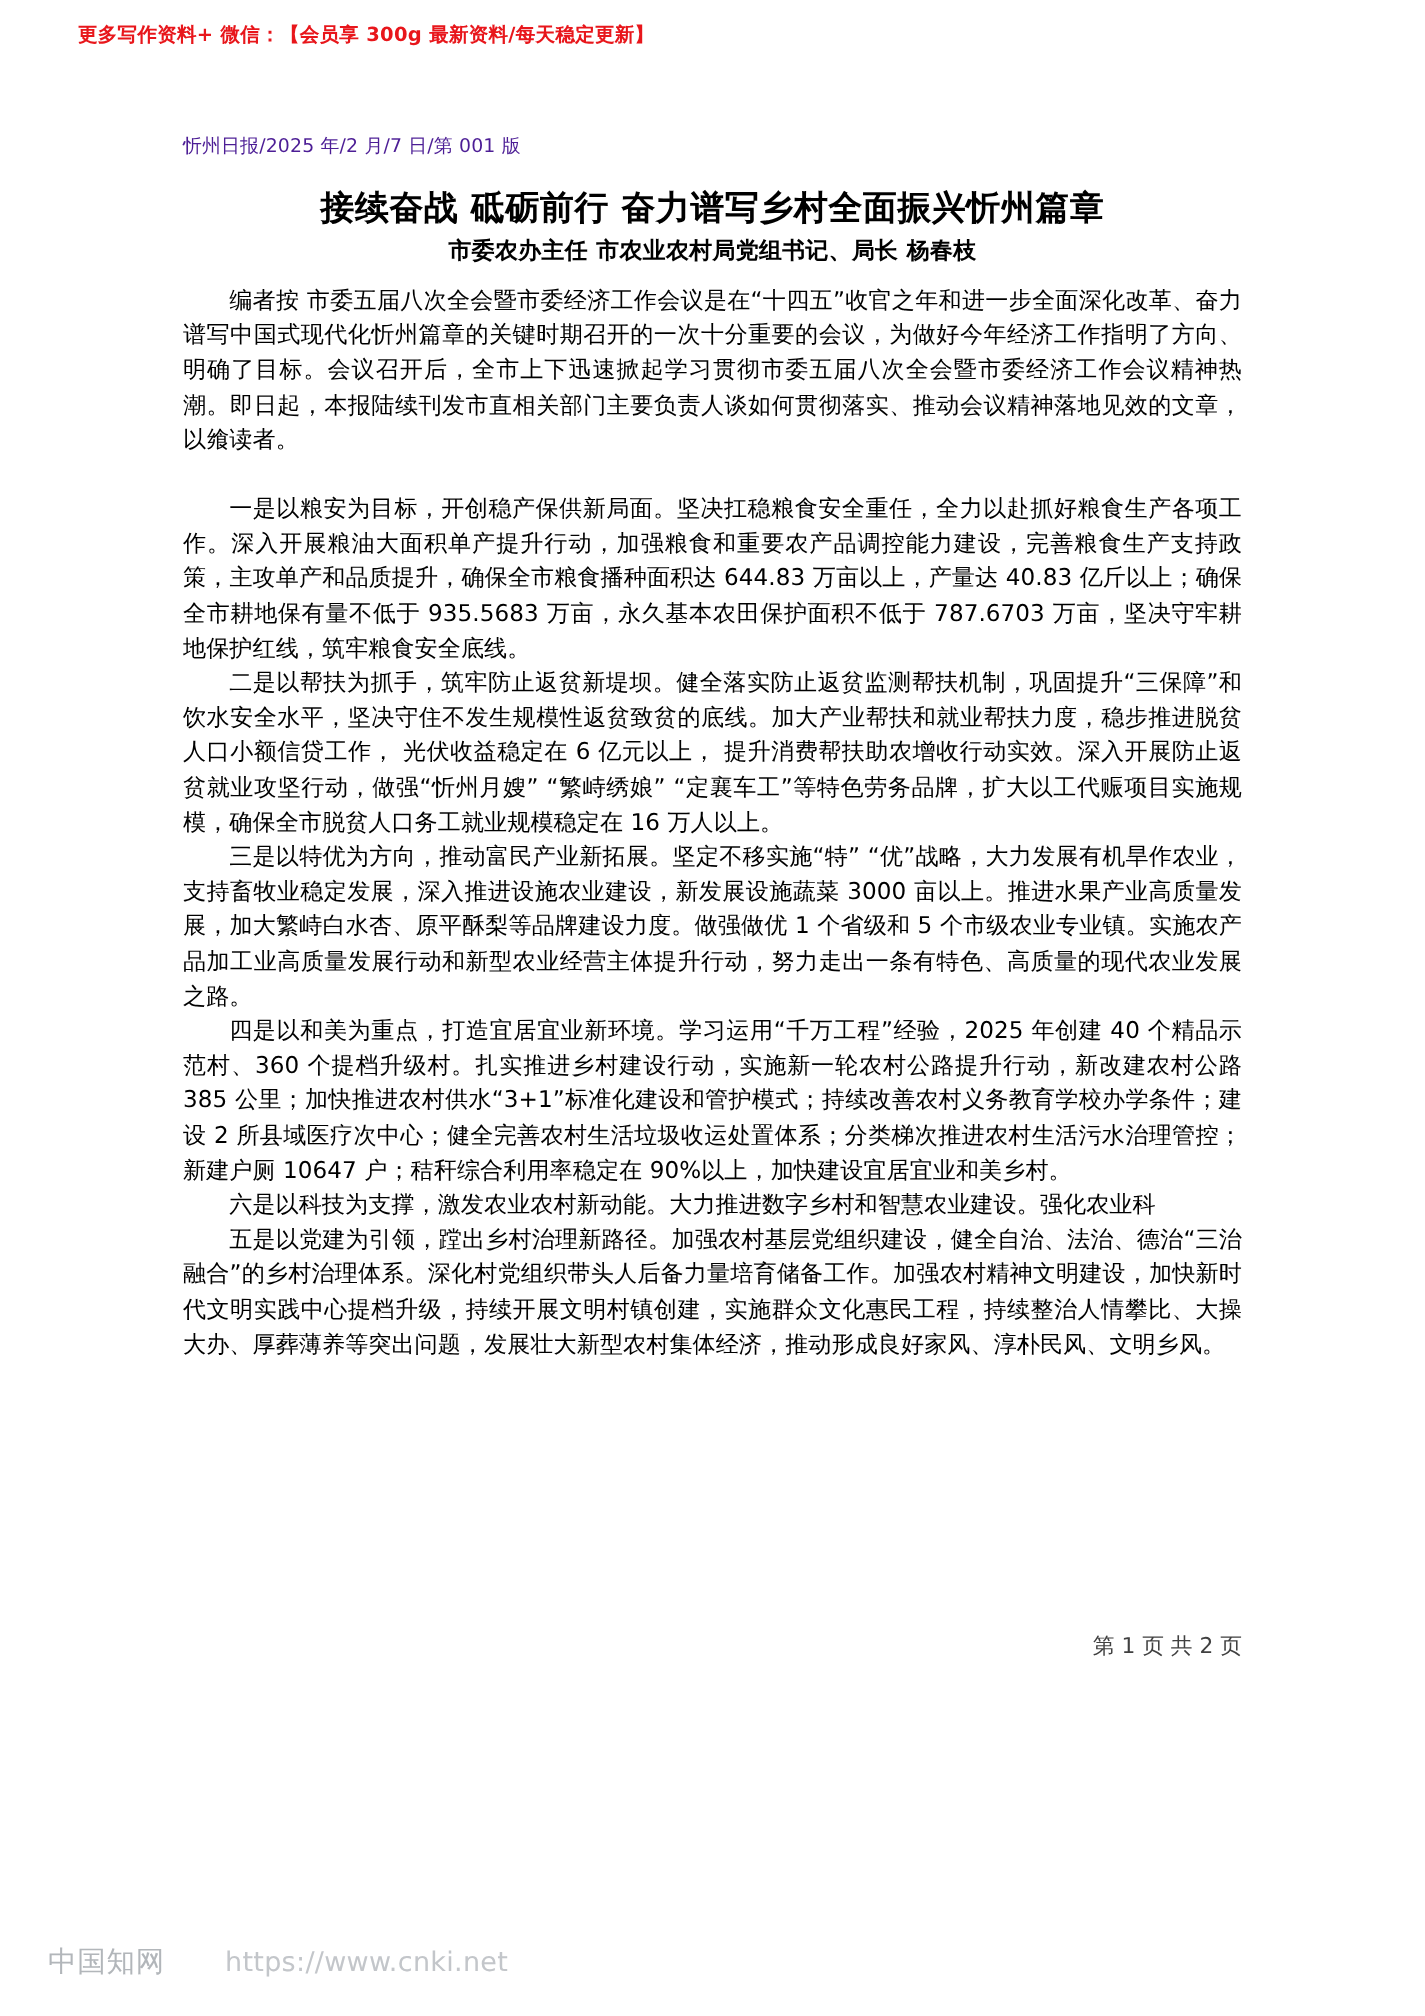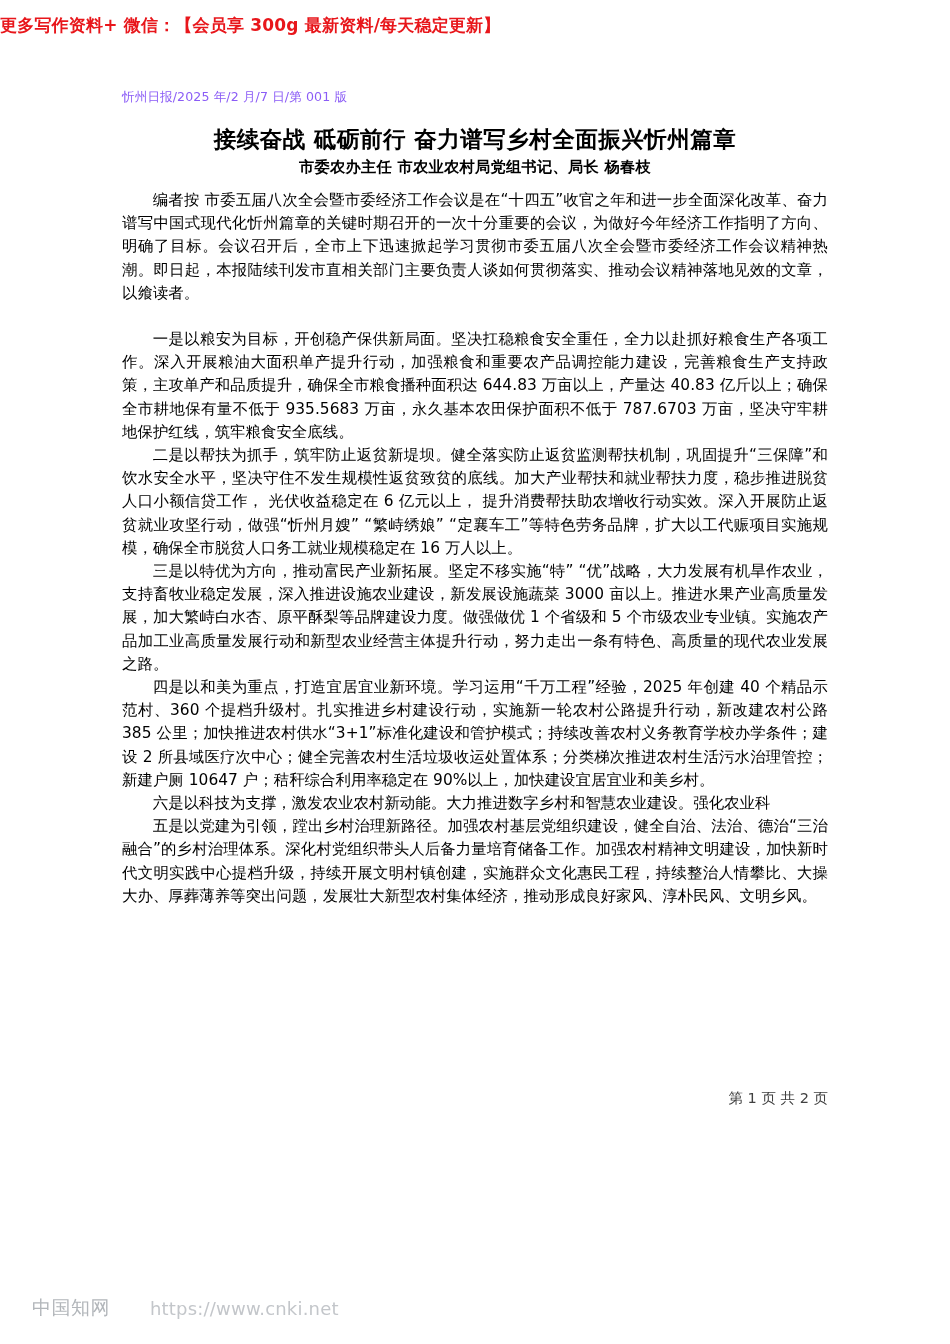--- a/index.html
+++ b/index.html
@@ -16,41 +16,42 @@
     overflow: hidden;
   }
 
   
   .promo-banner {
     position: absolute;
     left: 0;
     top: 14px;
     width: 950px;
     text-align: left;
+    padding-left: 52px;
     box-sizing: border-box;
-    font-size: 17px;
+    font-size: 13px;
     font-weight: bold;
     color: #e8161b;
     letter-spacing: 0.2px;
     white-space: nowrap;
   }
 
   
   .doc {
     position: absolute;
     left: 122px;
     top: 88px;
     width: 706px;
   }
 
   .source-line {
     font-size: 12.6px;
     line-height: 18px;
     letter-spacing: 0.1px;
-    color: #8b5cf6;
+    color: #4c1d95;
     margin-bottom: 17px;
   }
 
   .doc-title {
     font-size: 22.5px;
     font-weight: bold;
     text-align: center;
     line-height: 32px;
     letter-spacing: 0.5px;
     margin-top: 2px;

